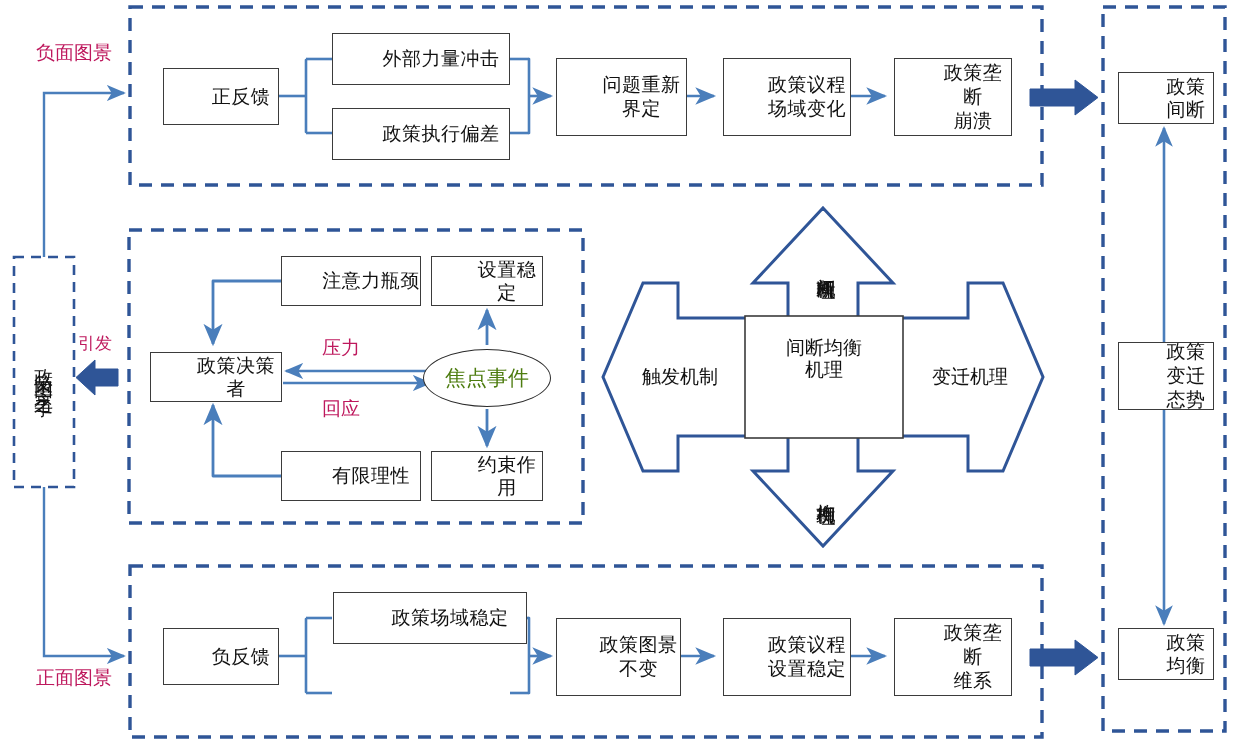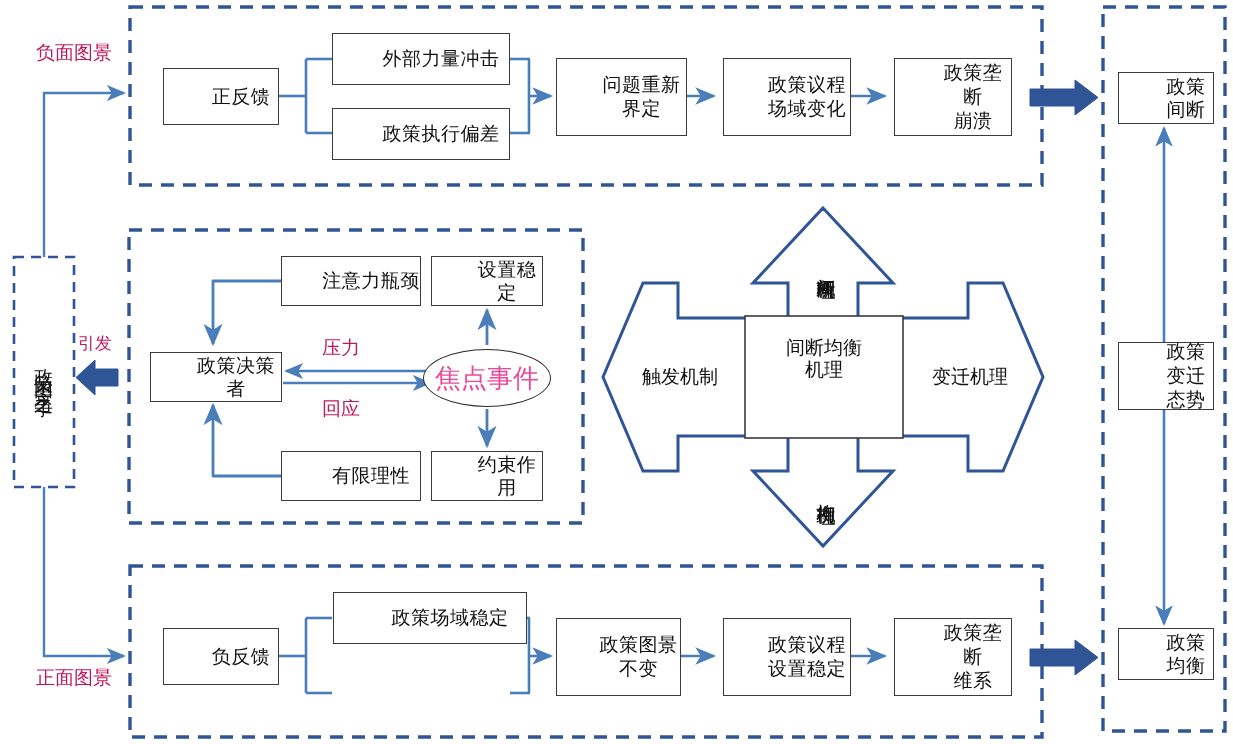--- a/index.html
+++ b/index.html
@@ -25,22 +25,22 @@
   .node.two-line { line-height:1.25; }
 
   
   .ellipse-node {
     position:absolute;
     box-sizing:border-box;
     border:1.7px solid #2b2b2b;
     border-radius:50%;
     background:#ffffff;
     display:flex; align-items:center; justify-content:center;
-    font-size:26px;
-    color:#ec4899;
+    font-size:21px;
+    color:#4d7c0f;
     z-index:4;
   }
 
   
   .plabel {
     position:absolute;
     font-size:19px;
     color:#be185d;
     white-space:nowrap;
     z-index:5;

